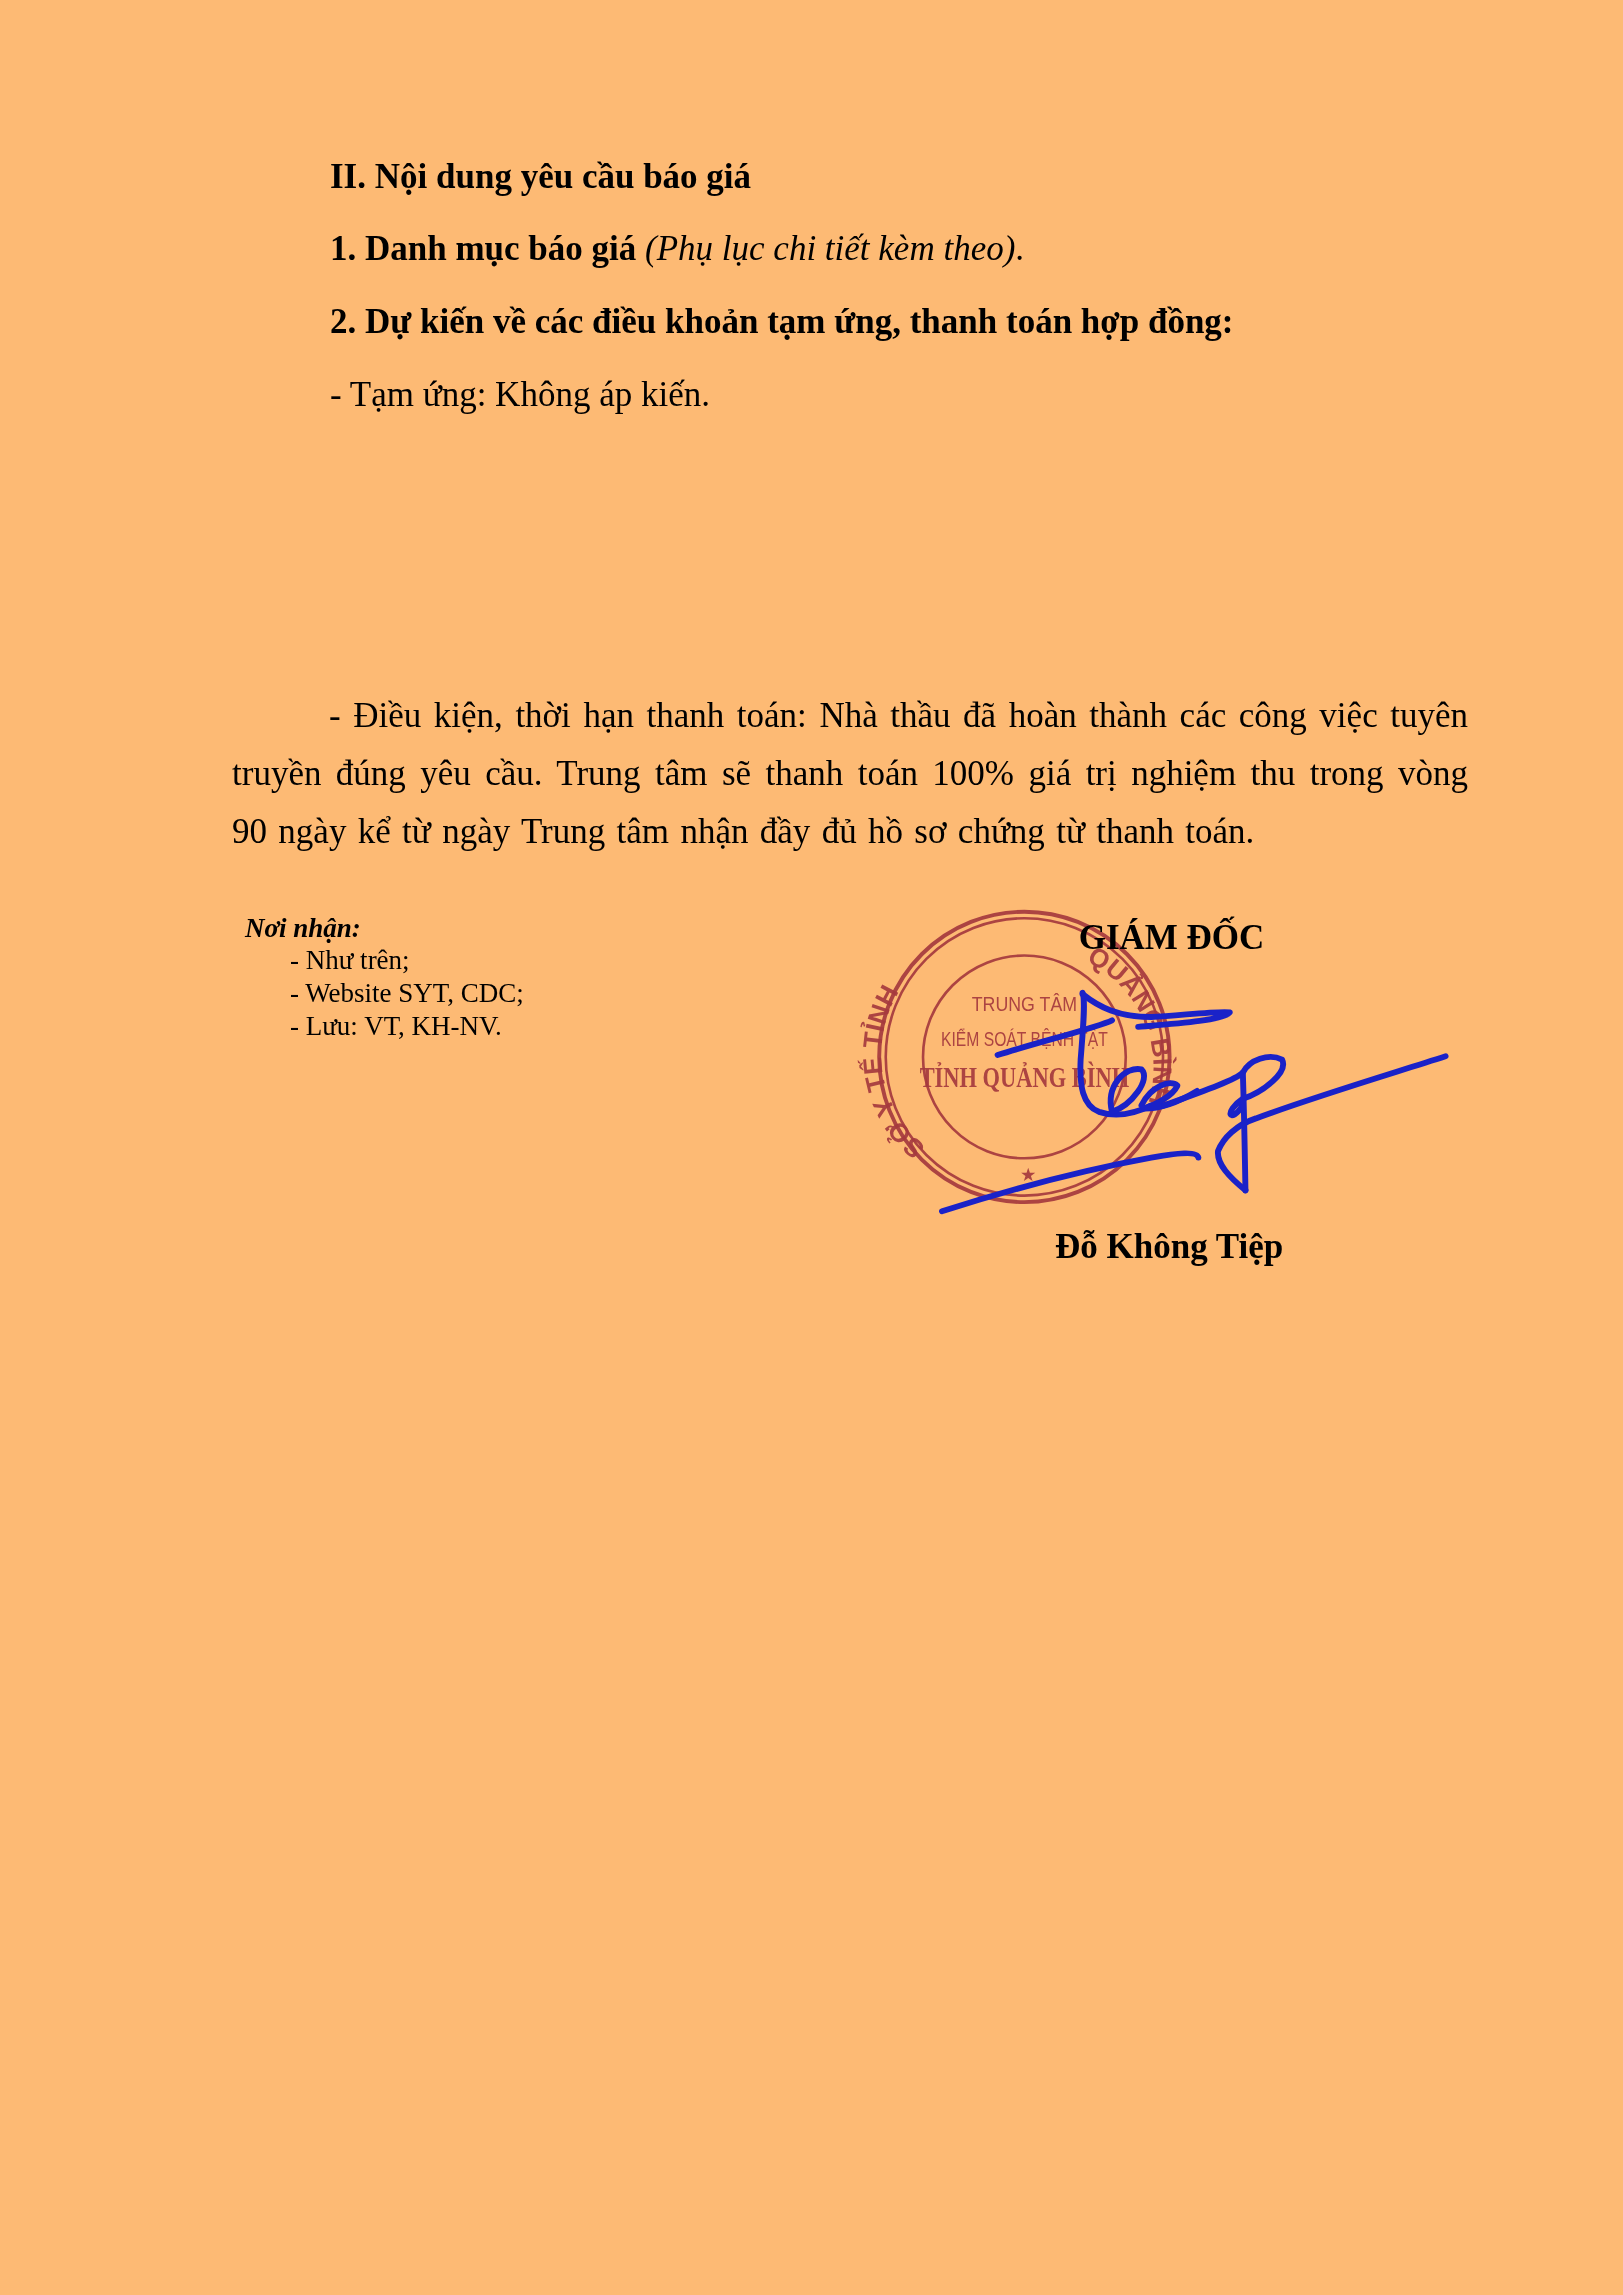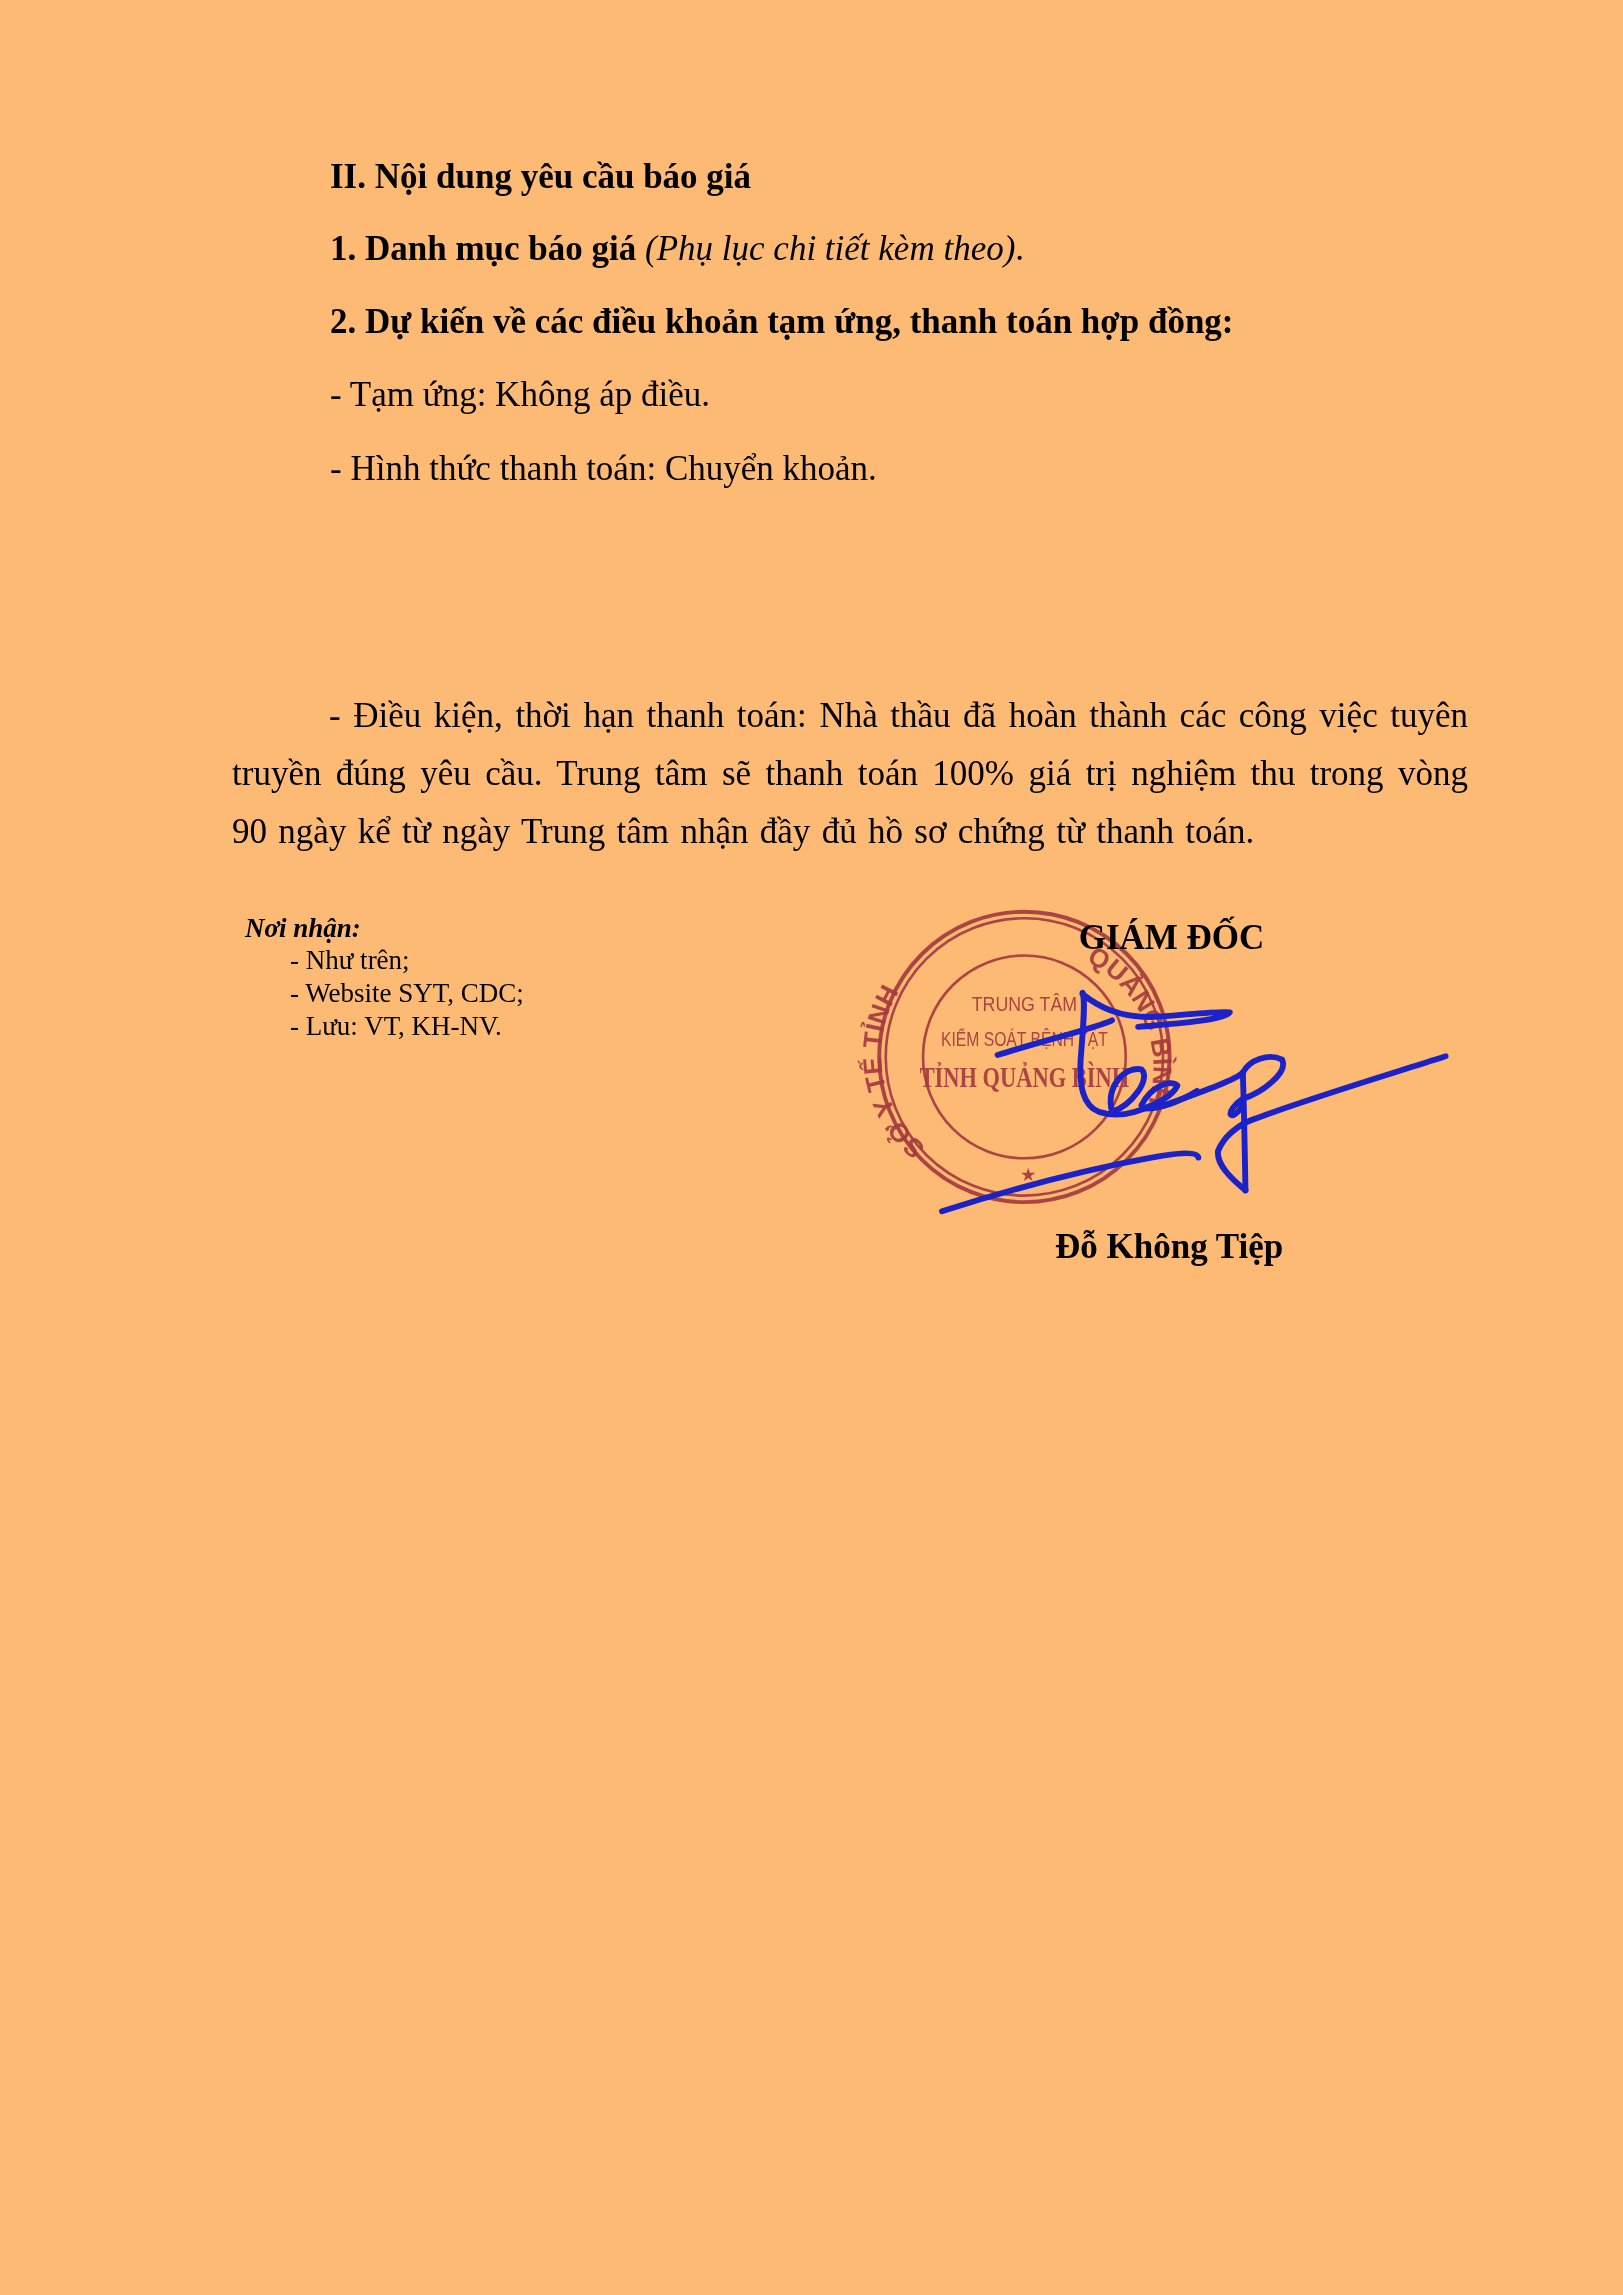--- a/index.html
+++ b/index.html
@@ -24,22 +24,21 @@
 
   <div class="line b" style="left:330px; top:159px;">II. Nội dung yêu cầu báo giá</div>
 
   <div class="line" style="left:330px; top:231px;">
     <span class="b">1. Danh mục báo giá</span>
     <span class="i">(Phụ lục chi tiết kèm theo)</span><span>.</span>
   </div>
 
   <div class="line b" style="left:330px; top:304px;">2. Dự kiến về các điều khoản tạm ứng, thanh toán hợp đồng:</div>
 
-  <div class="line" style="left:330px; top:377px;">- Tạm ứng: Không áp điều.</div>
-  <div class="line" style="left:330px; top:451px;">- Hình thức thanh toán: Chuyển khoản.</div>
+  <div class="line" style="left:330px; top:377px;">- Tạm ứng: Không áp kiến.</div>
 
   <div class="para" style="top:687px;">- Điều kiện, thời hạn thanh toán: Nhà thầu đã hoàn thành các công việc tuyên truyền đúng yêu cầu. Trung tâm sẽ thanh toán 100% giá trị nghiệm thu trong vòng 90 ngày kể từ ngày Trung tâm nhận đầy đủ hồ sơ chứng từ thanh toán.</div>
 
   <div class="recv-title">Nơi nhận:</div>
   <div class="recv-item" style="top:945px;">- Như trên;</div>
   <div class="recv-item" style="top:978px;">- Website SYT, CDC;</div>
   <div class="recv-item" style="top:1011px;">- Lưu: VT, KH-NV.</div>
 
   <svg class="stamp" width="1623" height="2295" viewBox="0 0 2481 3509">
     <defs>

